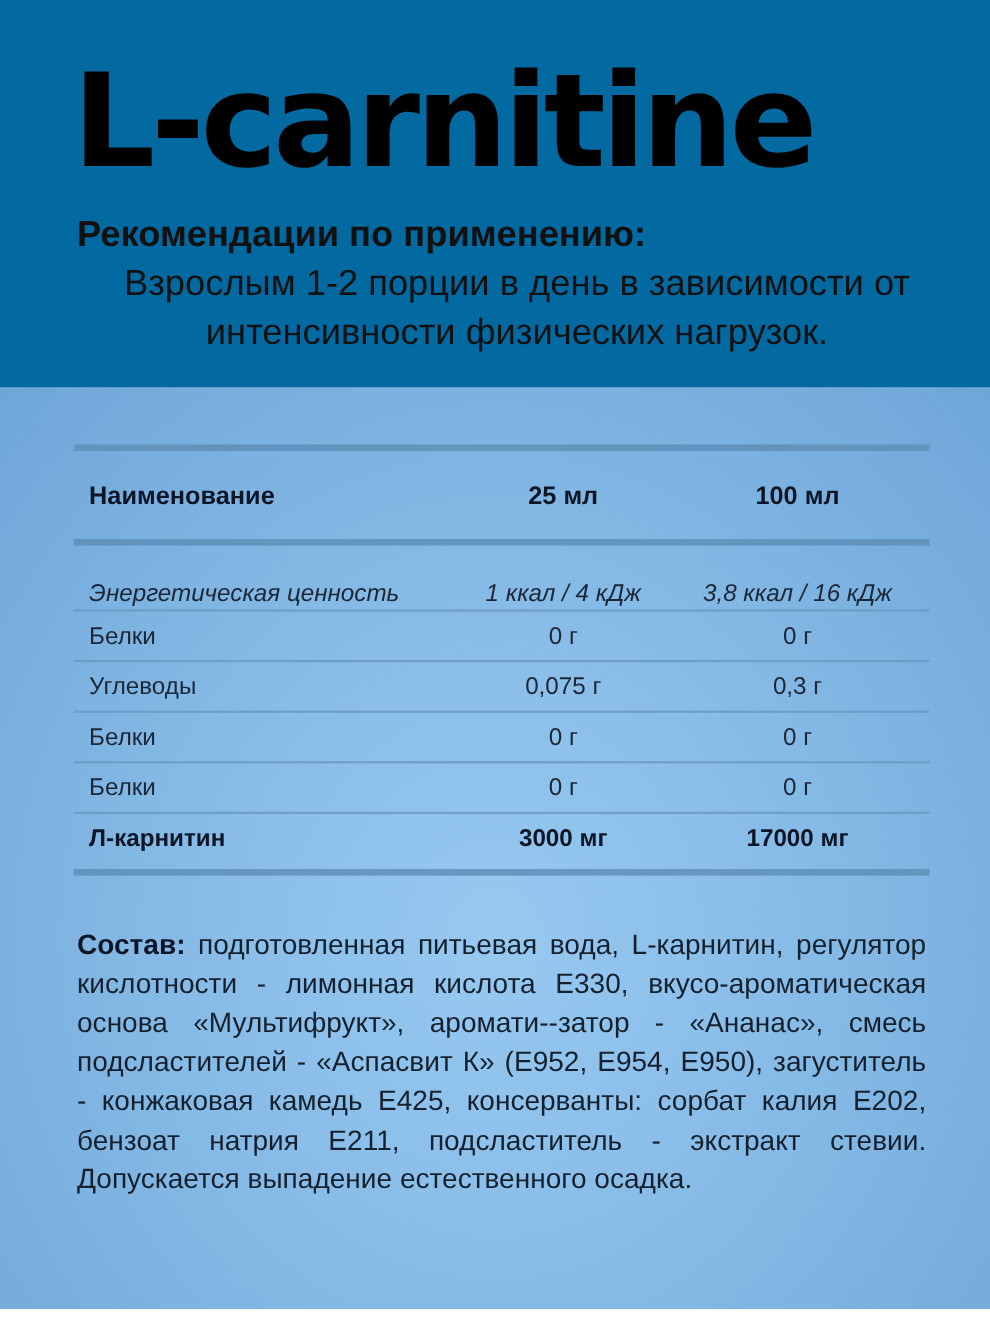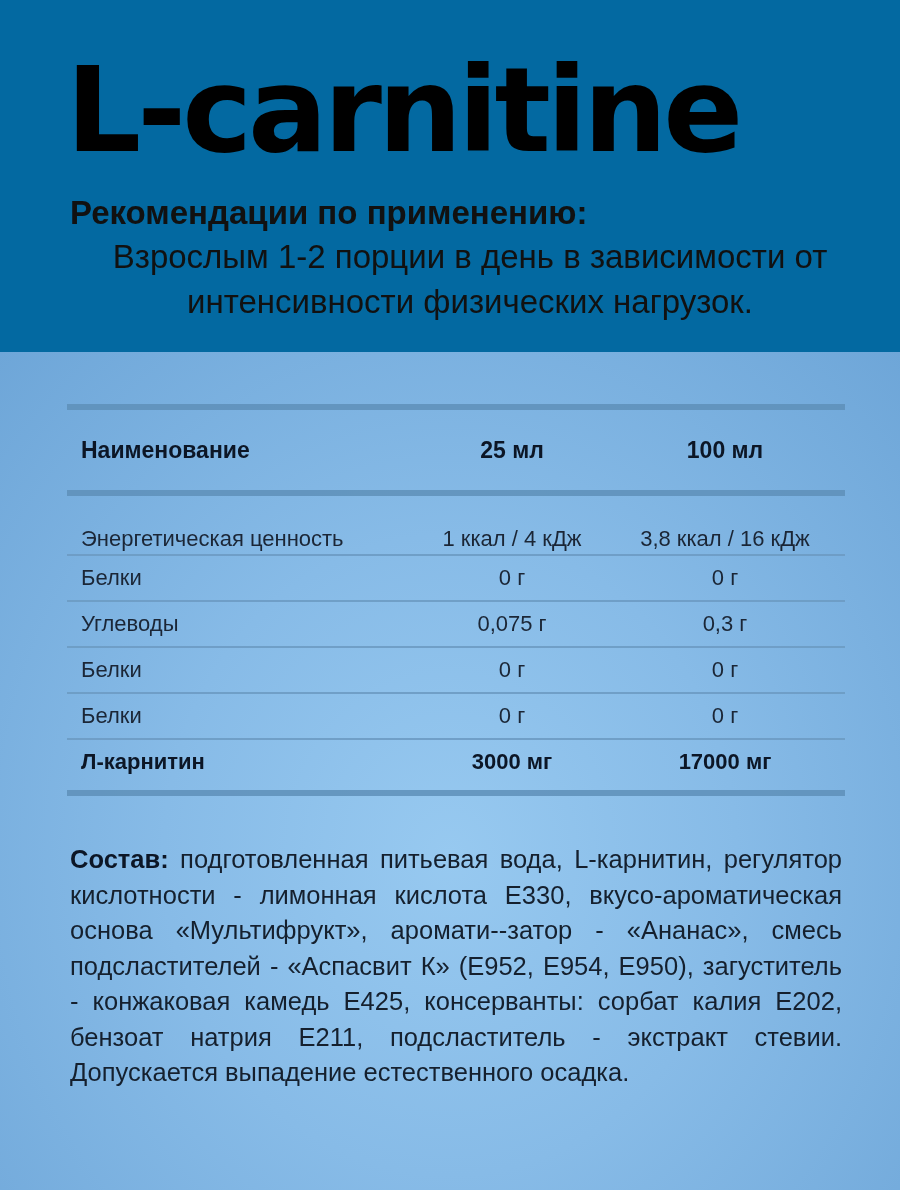--- a/index.html
+++ b/index.html
@@ -38,21 +38,21 @@
   .cell {
     position: absolute; top: 0; height: 100%; display: flex; align-items: center;
     font-family: "Liberation Sans", sans-serif; font-size: 22px; color: #1b2636;
   }
   .c-name { left: 14px; justify-content: flex-start; }
   .c-25 { left: 355px; width: 180px; justify-content: center; }
   .c-100 { left: 548px; width: 220px; justify-content: center; }
   .bold .cell { font-weight: bold; color: #0c1626; }
   .head .cell { font-weight: bold; font-size: 23px; color: #0c1626; }
   .row.first { height: 58px; }
-  .row.first .cell { padding-top: 28px; box-sizing: border-box; }
+  .row.first .cell { padding-top: 28px; box-sizing: border-box; font-style: italic; }
   .comp {
     position: absolute; left: 70px; top: 490px; width: 772px;
     font-family: "Liberation Sans", sans-serif; font-size: 25.5px; line-height: 35.5px;
     color: #15202e; text-align: justify;
   }
   .comp-label { font-weight: bold; color: #0c1626; }
 </style>
 </head>
 <body>
 

